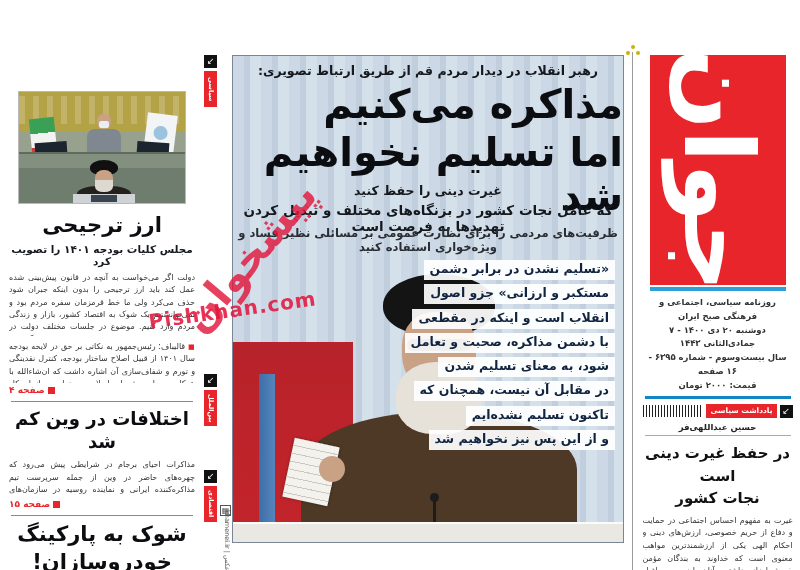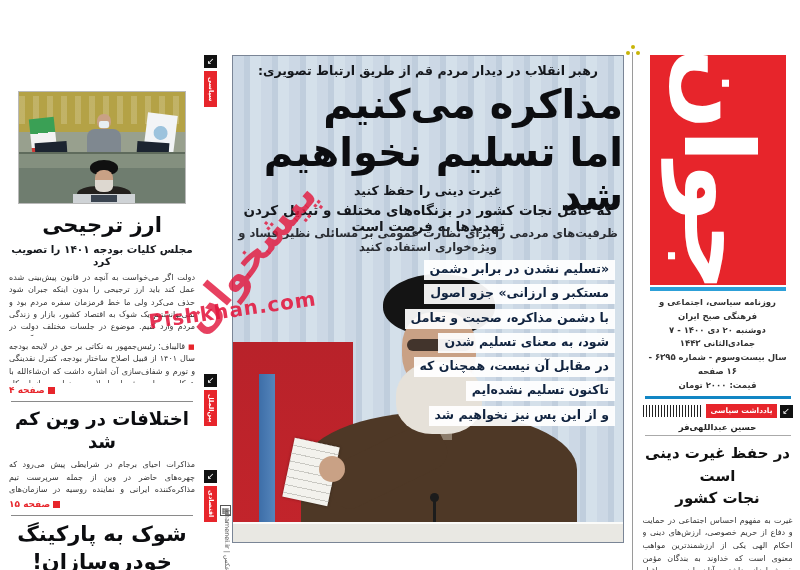--- a/index.html
+++ b/index.html
@@ -177,20 +177,21 @@
     <div class="turban"></div>
     <div class="face"></div>
     <div class="glasses"></div>
     <div class="beard"></div>
     <div class="mic"></div>
     <div class="podium"></div>
 
     <div class="quote">
       <span>«تسلیم نشدن در برابر دشمن</span>
       <span>مستکبر و ارزانی» جزو اصول</span>
+      <span>انقلاب است و اینکه در مقطعی</span>
       <span>با دشمن مذاکره، صحبت و تعامل</span>
       <span>شود، به معنای تسلیم شدن</span>
       <span>در مقابل آن نیست، همچنان که</span>
       <span>تاکنون تسلیم نشده‌ایم</span>
       <span>و از این پس نیز نخواهیم شد</span>
     </div>
   </div>
 </div>
 
 <div class="credit">

